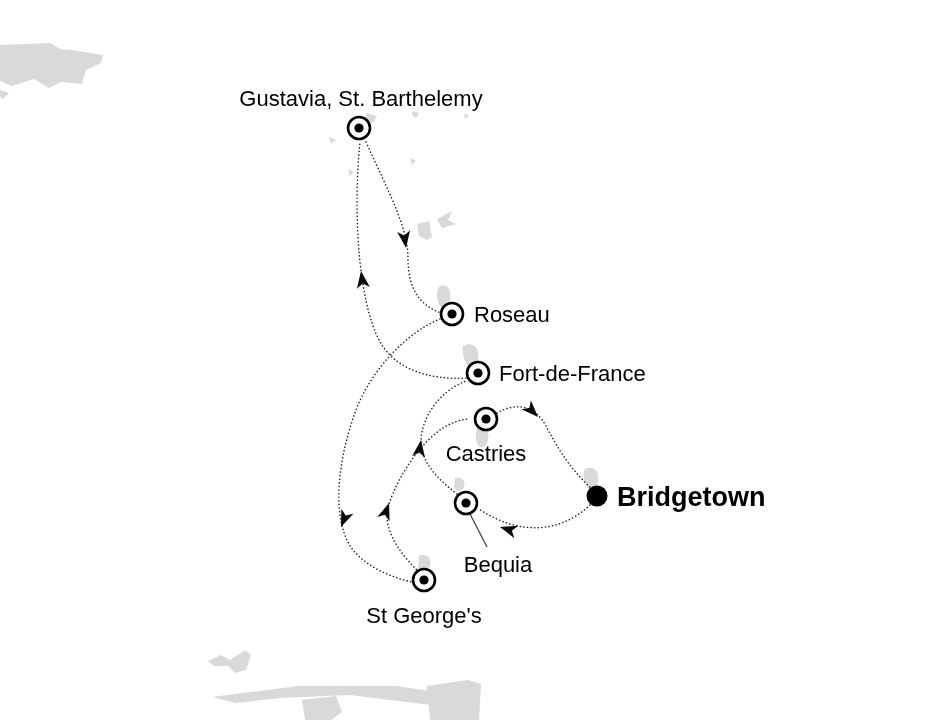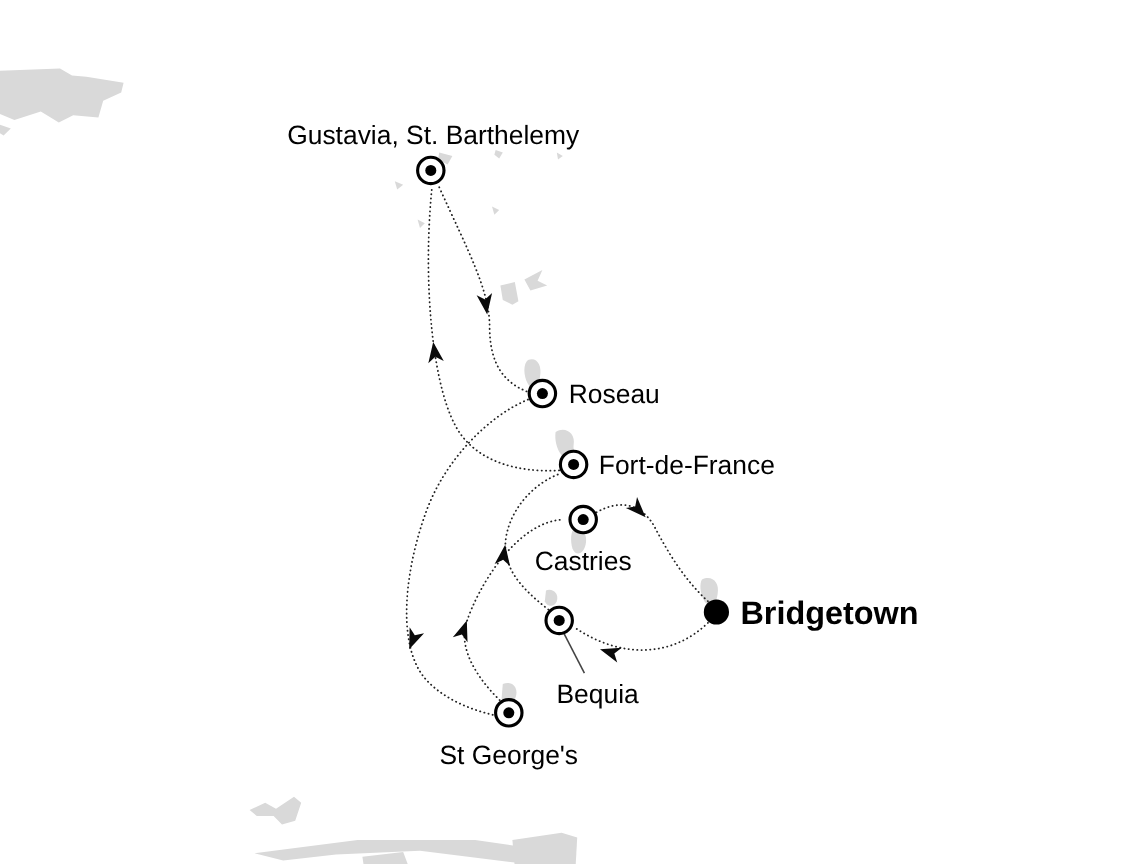--- a/index.html
+++ b/index.html
@@ -1,21 +1,21 @@
 <!DOCTYPE html>
 <html><head>
 <meta charset="utf-8">
 <style>
   html, body { margin: 0; padding: 0; }
   body {
     width: 936px; height: 720px; overflow: hidden;
     background: #ffffff;
     font-family: "Liberation Sans", "DejaVu Sans", sans-serif;
   }
-  .stage { position: relative; width: 936px; height: 696px; margin-top: 14px; }
+  .stage { position: relative; width: 936px; height: 696px; }
   svg { display: block; }
   .island { stroke: none; }
   .route-leg {
     fill: none;
     stroke: #222222;
     stroke-width: 1.5;
     stroke-dasharray: 0.2 3.4;
     stroke-linecap: round;
   }
   .route-arrow { stroke: none; }

